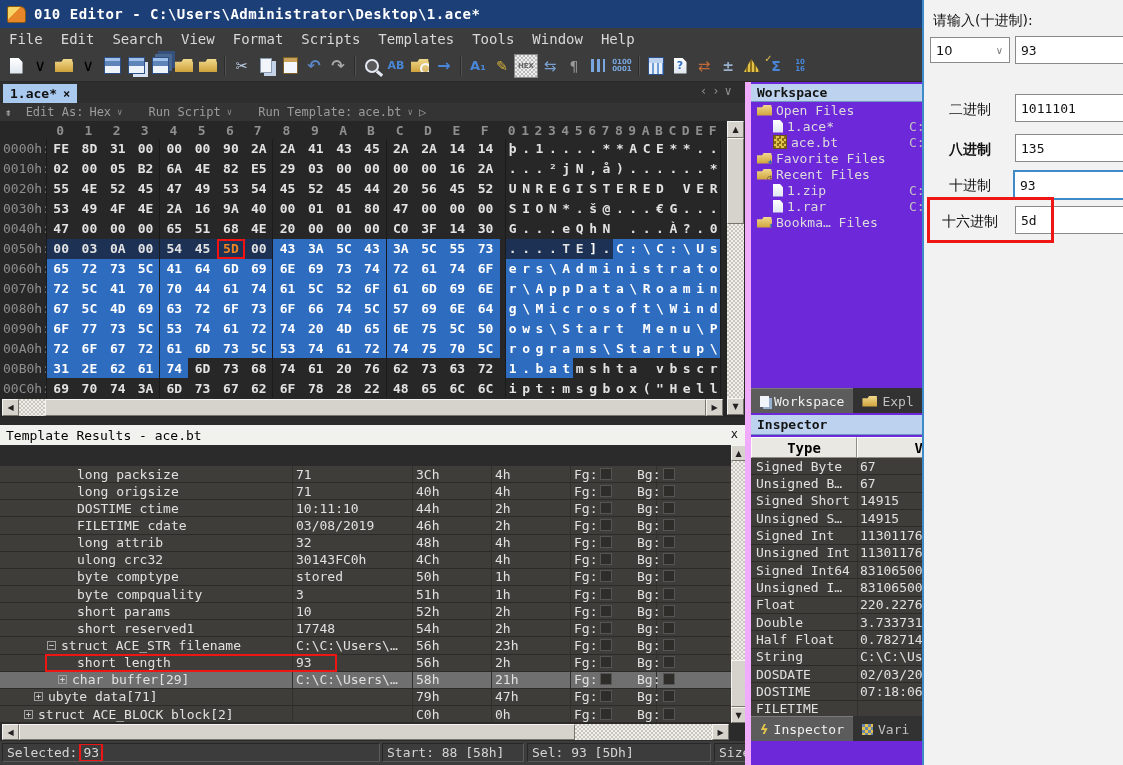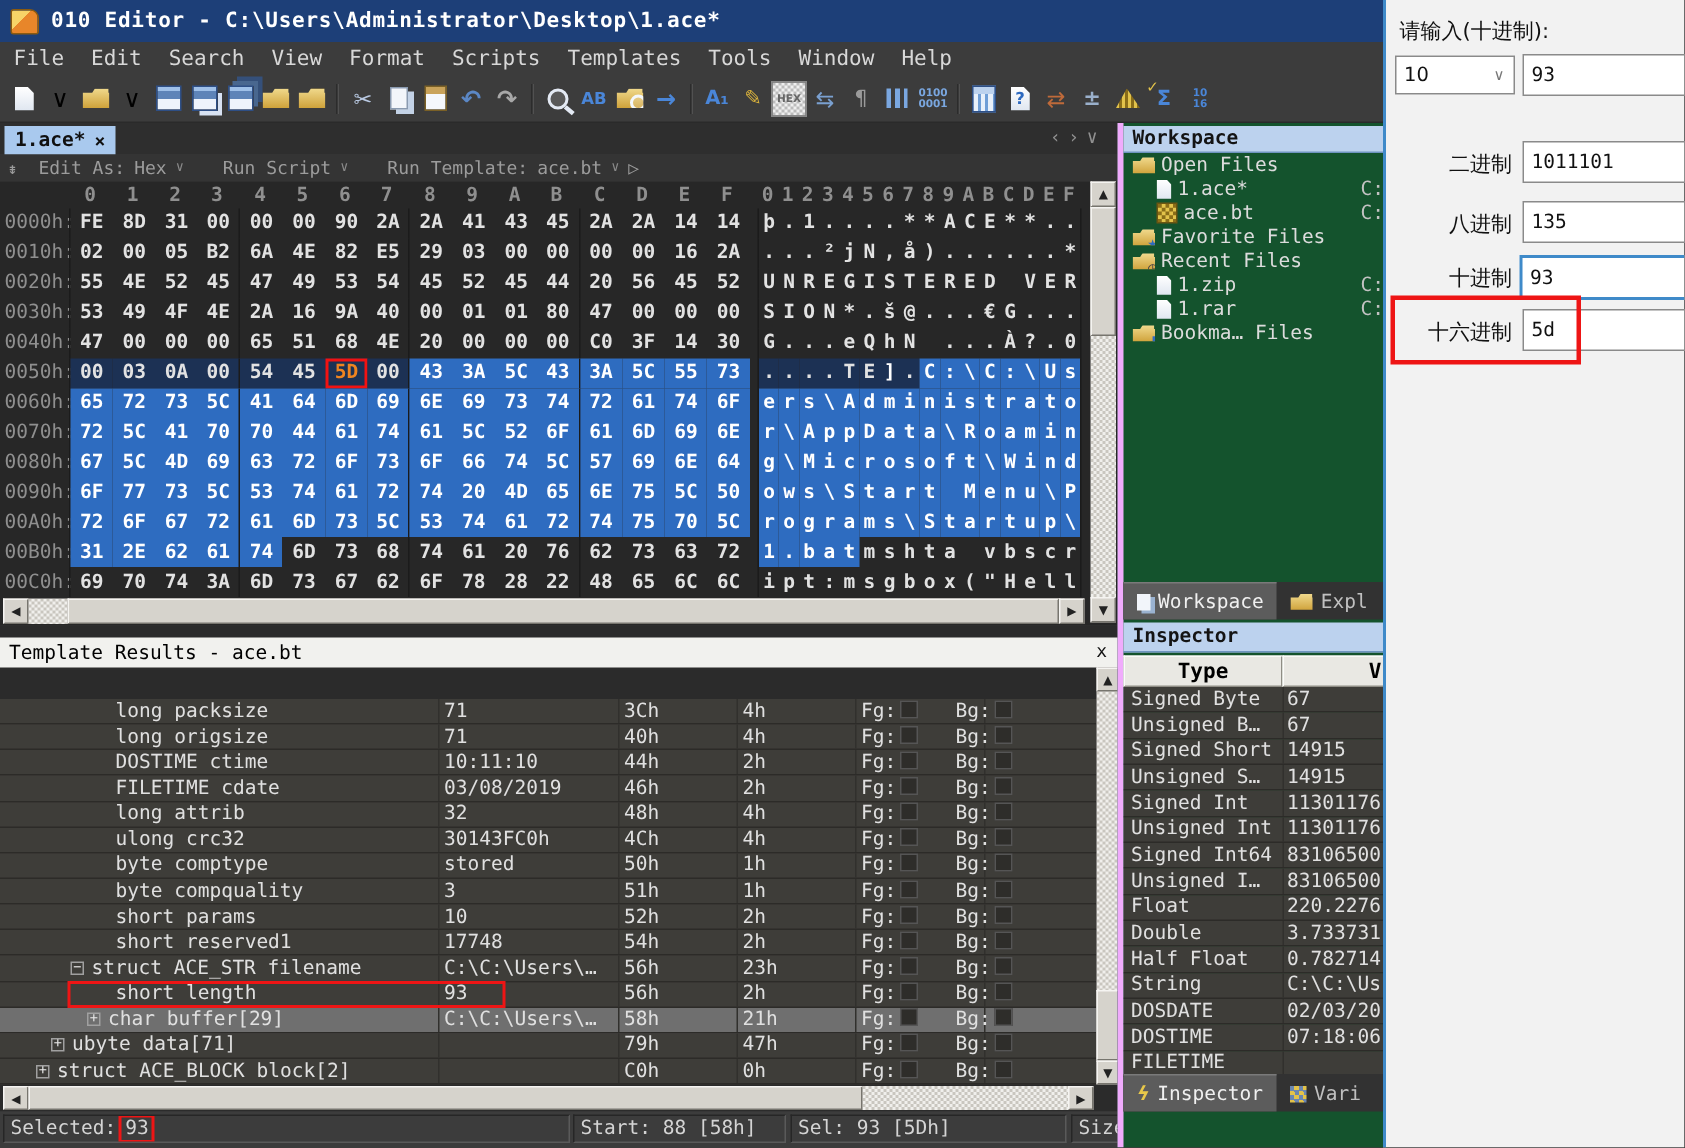--- a/index.html
+++ b/index.html
@@ -95,21 +95,21 @@
   .tsize{position:absolute;left:495px}
   .tfg{position:absolute;left:574px}.tbg{position:absolute;left:637px}
   .swatch{display:inline-block;width:10px;height:10px;background:#2e2d2a;border:1px solid #555;margin-left:3px;vertical-align:-1px}
   .colsep{position:absolute;top:0;bottom:0;width:1px;background:#31302d}
   .redbox{position:absolute;border:2px solid #ee1515;box-sizing:border-box}
   
   #statusbar{left:0;top:741px;width:922px;height:24px;background:#3c3c3c;color:#d4d4d4;font-size:13px}
   .scell{position:absolute;top:2px;height:19px;border:1px solid;border-color:#262626 #5a5a5a #5a5a5a #262626;display:flex;align-items:center;padding:0 4px;box-sizing:border-box;white-space:nowrap;overflow:hidden}
   #sel-badge{border:2px solid #ee1515;padding:0 2px;margin:0 2px}
   
-  #dock{left:745px;top:82px;width:177px;height:683px;background:#14532d;border-left:4px solid #f0abfc}
+  #dock{left:745px;top:82px;width:177px;height:683px;background:#6d28d9;border-left:6px solid #f0abfc}
   .ptitle{background:#bcd2ee;color:#141414;font-size:13px;font-weight:bold;display:flex;align-items:center;padding-left:6px;border-bottom:1px solid #6f94c0;box-sizing:border-box}
   #wtree{position:absolute;left:0;top:20px;width:175px;height:266px}
   .witem{height:16px;display:flex;align-items:center;color:#dcdcdc;font-size:13px;gap:4px;white-space:nowrap}
   .wpath{position:absolute;left:158px;color:#c2c2c2}
   .wfold{width:15px;height:11px;background:linear-gradient(#f0d98c,#cfa23a);clip-path:polygon(0 25%,34% 25%,46% 0,96% 0,96% 25%,100% 25%,100% 100%,0 100%);position:relative;flex:0 0 auto}
   .wfile{width:10px;height:13px;background:linear-gradient(#fff,#dfe6f0);clip-path:polygon(0 0,66% 0,100% 28%,100% 100%,0 100%);flex:0 0 auto}
   .wgrid{width:12px;height:12px;background:repeating-conic-gradient(#e2c24a 0% 25%,#8a6d18 0% 50%) 0 0/5px 5px;border:1px solid #6a5512;flex:0 0 auto}
   .ovl{position:absolute;font-size:8px;right:-2px;bottom:-3px;font-family:"DejaVu Sans",sans-serif}
   .dtabs{position:absolute;left:0;width:175px;height:25px;background:#323232;display:flex;align-items:flex-end}
   .dtab{height:24px;display:flex;align-items:center;gap:5px;padding:0 9px;font-size:13px;color:#c0c0c0;white-space:nowrap}
@@ -123,21 +123,21 @@
   .irow{flex:1;background:#3e3d39;border-bottom:1px solid #2c2b28;display:flex;align-items:center;color:#e0e0e0;font-size:13px;position:relative}
   .itype{position:absolute;left:5px;white-space:nowrap;overflow:hidden;width:100px}
   .ival{position:absolute;left:109px;white-space:nowrap;overflow:hidden;width:66px}
   .isep{position:absolute;left:106px;top:0;bottom:0;width:1px;background:#31302d}
   
   #converter{left:922px;top:0;width:201px;height:765px;background:#f2f2f2;border-left:2px solid #3f8ac9;box-sizing:border-box;font-family:"DejaVu Sans","Liberation Sans",sans-serif;overflow:hidden}
   #conv-prompt{position:absolute;left:9px;top:12px;font-size:14px;color:#111}
   #conv-select{position:absolute;left:6px;top:37px;width:80px;height:26px;background:#fff;border:1px solid #8a8a8a;display:flex;align-items:center;padding-left:5px;box-sizing:border-box;font-size:13px;color:#111}
   #conv-select .chev{position:absolute;right:6px;font-size:10px;color:#777}
   .cinput{position:absolute;left:91px;width:120px;height:28px;background:#fff;border:1px solid #8a8a8a;box-sizing:border-box;display:flex;align-items:center;padding-left:5px;font-size:13px;color:#111;font-family:"DejaVu Sans Mono",monospace}
-  .clabel{position:absolute;width:76px;text-align:right;font-size:14px;color:#111}
+  .clabel{position:absolute;width:76px;text-align:center;font-size:14px;color:#111}
   .cinput.focused{border:2px solid #3f8ac9}
 </style>
 </head>
 <body>
 
 <div id="titlebar" class="abs">
   <div id="app-icon"></div>
   <div id="title-text">010 Editor - C:\Users\Administrator\Desktop\1.ace*</div>
 </div>
 
@@ -1229,21 +1229,21 @@
 <div id="converter" class="abs">
   <div id="conv-prompt">请输入(十进制):</div>
   <div id="conv-select">
     <span>10</span>
     <span class="chev">∨</span>
   </div>
   <div class="cinput" style="top:36px;height:28px">93</div>
   <div id="conv-rows">
       <div class="clabel" style="top: 101px; left: 8px;">二进制</div>
       <div class="cinput" style="top: 94px;">1011101</div>
-      <div class="clabel" style="top: 141px; left: 8px;">八进制</div>
+      <div class="clabel" style="top: 141px; left: 8px; font-weight: bold;">八进制</div>
       <div class="cinput" style="top: 134px;">135</div>
       <div class="clabel" style="top: 177px; left: 8px;">十进制</div>
       <div class="cinput focused" style="top: 170px; left: 89px; height: 30px;">93</div>
       <div class="clabel" style="top: 213px; left: 8px;">十六进制</div>
       <div class="cinput" style="top: 206px;">5d</div>
     </div>
   <div class="redbox" style="left:3px;top:197px;width:127px;height:46px;border-width:3px"></div>
 </div>
 
 </body></html>

